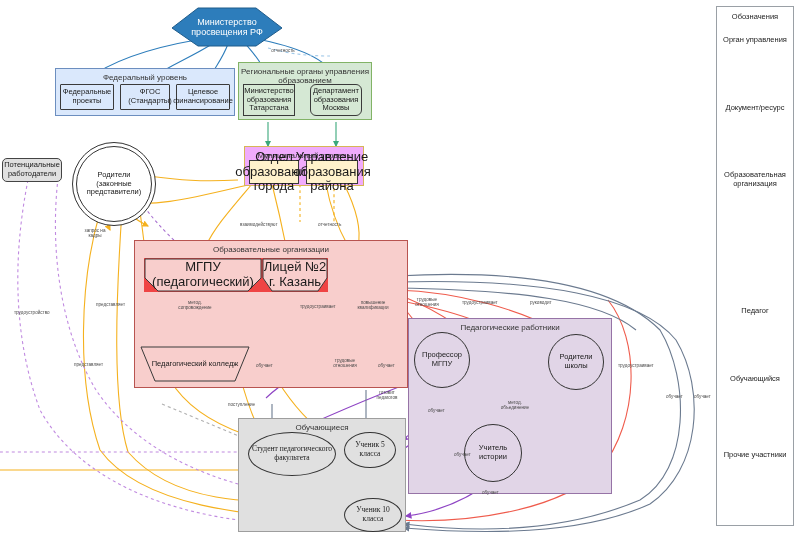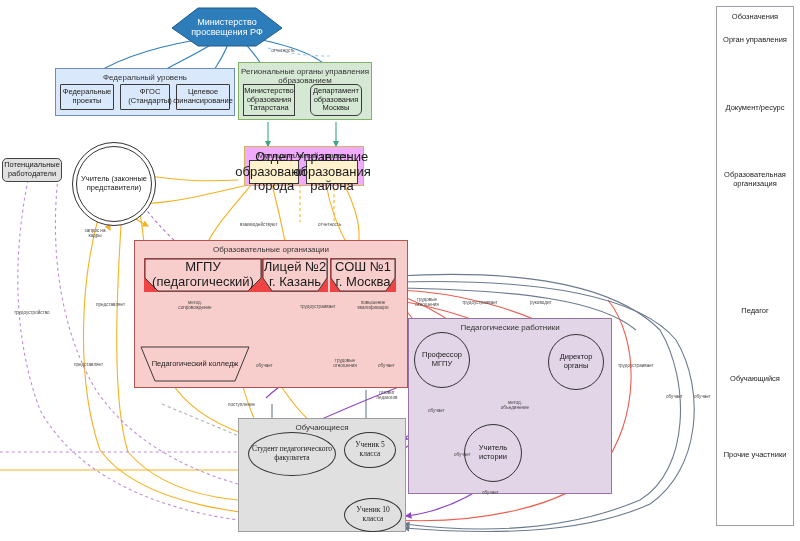--- a/index.html
+++ b/index.html
@@ -166,50 +166,44 @@
       <polygon points="1,1 117,1 117,20 104,33 14,33 1,20" fill="#f8cecc" stroke="#3a3a3a" stroke-width="1"></polygon>
     </svg>
     <span style="position:relative;z-index:2;">МГПУ (педагогический)</span>
   </div>
   <div class="node hexnode" style="left:262px;top:258px;width:66px;height:34px;">
     <svg viewBox="0 0 66 34" style="position:absolute;left:0;top:0;width:66px;height:34px;">
       <polygon points="1,1 65,1 65,20 56,33 10,33 1,20" fill="#f8cecc" stroke="#3a3a3a" stroke-width="1"></polygon>
     </svg>
     <span style="position:relative;z-index:2;">Лицей №2 г. Казань</span>
   </div>
-  <div class="node hexnode" style="left:330px;top:258px;width:66px;height:34px;">
-    <svg viewBox="0 0 66 34" style="position:absolute;left:0;top:0;width:66px;height:34px;">
-      <polygon points="1,1 65,1 65,20 56,33 10,33 1,20" fill="#f8cecc" stroke="#3a3a3a" stroke-width="1"></polygon>
-    </svg>
-    <span style="position:relative;z-index:2;">СОШ №1 г. Москва</span>
-  </div>
   <div class="node trapnode" style="left:140px;top:346px;width:110px;height:36px;">
     <svg viewBox="0 0 110 36" style="position:absolute;left:0;top:0;width:110px;height:36px;">
       <polygon points="1,1 109,1 95,35 15,35" fill="#f8cecc" stroke="#3a3a3a" stroke-width="1"></polygon>
     </svg>
     <span style="position:relative;z-index:2;">Педагогический колледж</span>
   </div>
 
   <div class="grp g-ped" style="left:408px;top:318px;width:204px;height:176px;">
     <div class="grp-title">Педагогические работники</div>
   </div>
   <div class="node circ" style="left:414px;top:332px;width:56px;height:56px;">Профессор МГПУ</div>
-  <div class="node circ" style="left:548px;top:334px;width:56px;height:56px;">Директор органы</div>
+  <div class="node circ" style="left:548px;top:334px;width:56px;height:56px;">Родители школы</div>
   <div class="node circ" style="left:464px;top:424px;width:58px;height:58px;">Учитель истории</div>
 
   <div class="grp g-stu" style="left:238px;top:418px;width:168px;height:114px;">
     <div class="grp-title">Обучающиеся</div>
   </div>
   <div class="node ell" style="left:248px;top:432px;width:88px;height:44px;">Студент педагогического факультета</div>
   <div class="node ell" style="left:344px;top:432px;width:52px;height:36px;">Ученик 5 класса</div>
   <div class="node ell" style="left:344px;top:498px;width:58px;height:34px;">Ученик 10 класса</div>
 
   <div class="node rrect" style="left:2px;top:158px;width:60px;height:24px;">Потенциальные работодатели</div>
   <div class="node dblcirc" style="left:72px;top:142px;width:84px;height:84px;">
-    <span style="position:relative;z-index:2;padding:0 8px;">Учитель (законные представители)</span>
+    <span style="position:relative;z-index:2;padding:0 8px;">Родители (законные представители)</span>
   </div>
 
   <div class="elabel w" style="left:266px;top:48px;">отчетность</div>
   <div class="elabel" style="left:240px;top:222px;">взаимодействуют</div>
   <div class="elabel" style="left:318px;top:222px;">отчетность</div>
   <div class="elabel w" style="left:78px;top:228px;">запрос на кадры</div>
   <div class="elabel w" style="left:178px;top:300px;">метод. сопровождение</div>
   <div class="elabel" style="left:300px;top:304px;">трудоустраивает</div>
   <div class="elabel w" style="left:356px;top:300px;">повышение квалификации</div>
   <div class="elabel w" style="left:410px;top:297px;">трудовые отношения</div>

